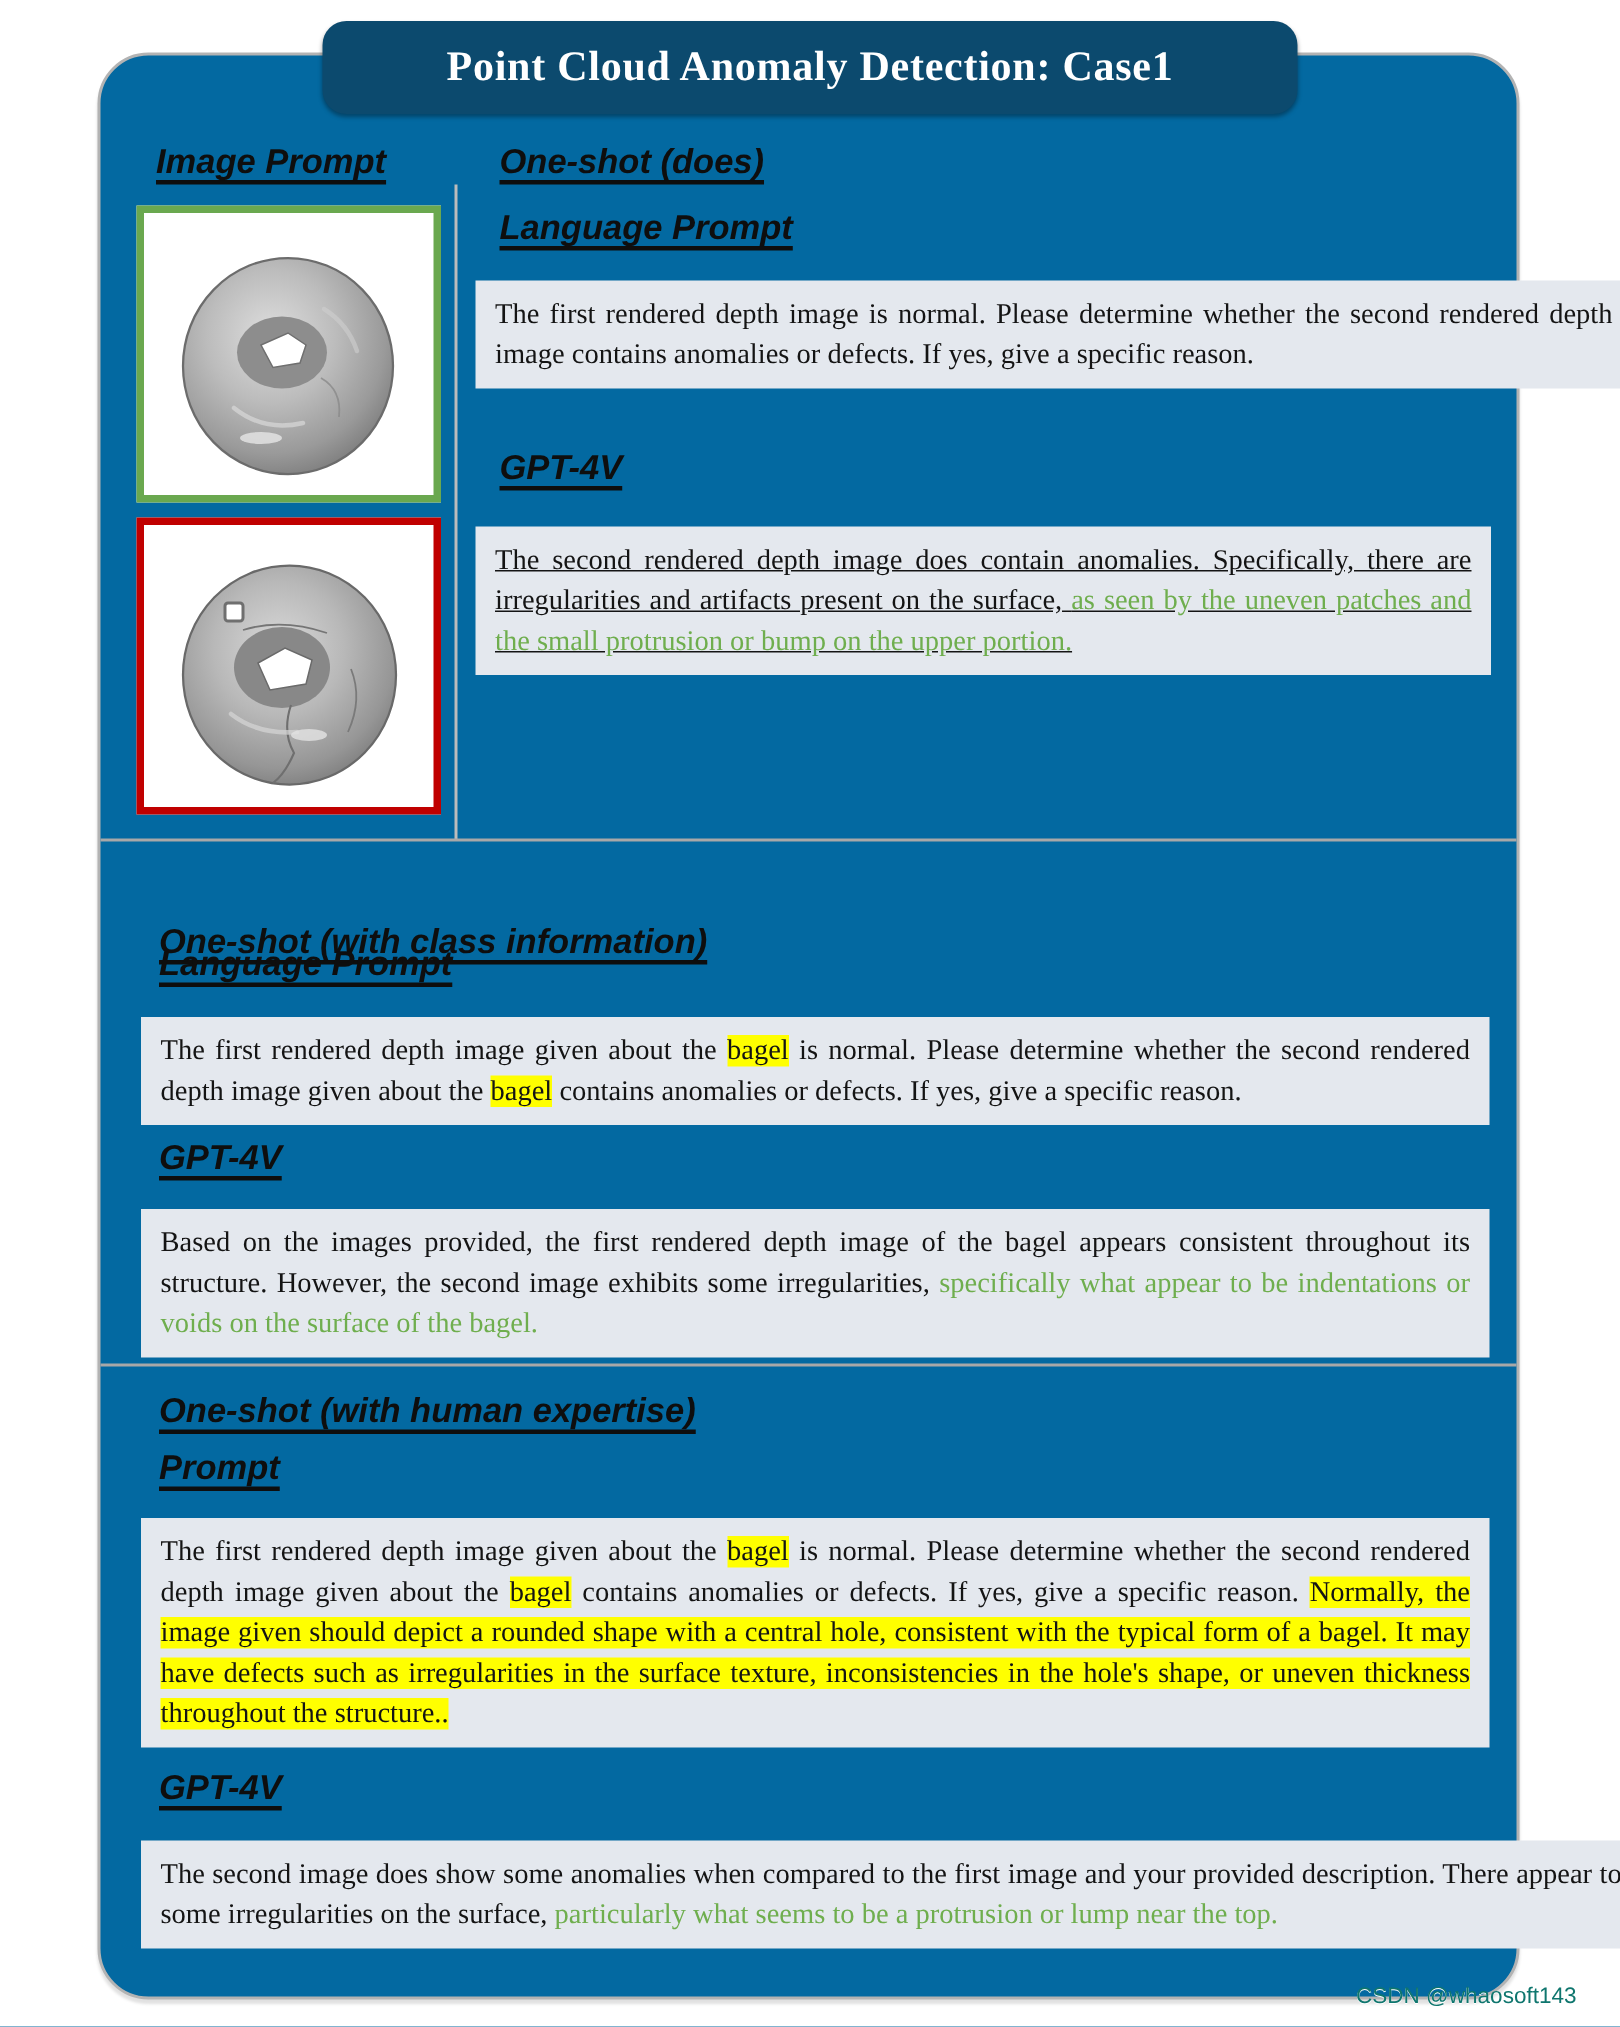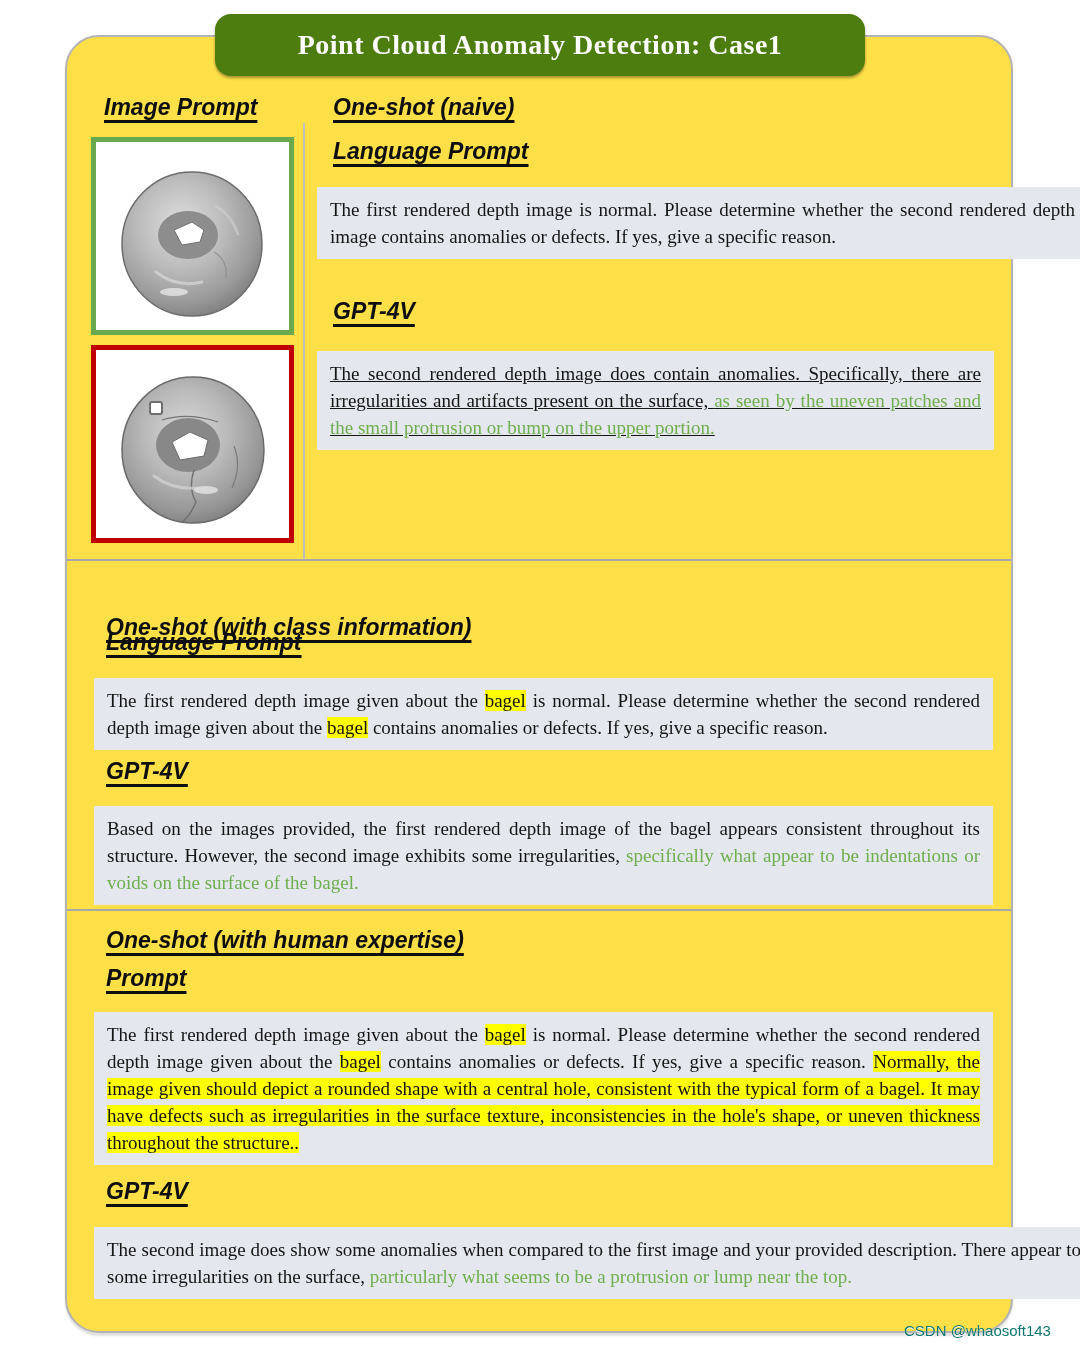--- a/index.html
+++ b/index.html
@@ -2,26 +2,26 @@
 <html><head>
 <meta charset="utf-8">
 <style>
   html,body{margin:0;padding:0;}
   body{
     width:1080px;height:1351px;position:relative;background:#ffffff;
     font-family:"Liberation Serif", serif;color:#111;overflow:hidden;
   }
   .container{
     position:absolute;left:65px;top:35px;width:948px;height:1298px;
-    background:#fde047;border:2px solid #b3b3b3;border-radius:34px;
+    background:#0369a1;border:2px solid #b3b3b3;border-radius:34px;
     box-sizing:border-box;box-shadow:0 3px 2px rgba(0,0,0,0.12);
   }
   .titlebar{
     position:absolute;left:215px;top:14px;width:650px;height:62px;
-    background:#4d7c0f;border-radius:16px;z-index:5;
+    background:#0c4a6e;border-radius:16px;z-index:5;
     display:flex;align-items:center;justify-content:center;
     color:#ffffff;font-family:"Liberation Serif",serif;
     font-weight:bold;font-size:28px;letter-spacing:0.5px;
     box-shadow:0 2px 3px rgba(0,0,0,0.35);
   }
   .heading{
     position:absolute;font-family:"Liberation Sans",sans-serif;
     font-weight:bold;font-style:italic;font-size:23px;color:#0e0e0e;
     text-decoration:underline;text-decoration-thickness:2.5px;text-underline-offset:5px;
     white-space:nowrap;
@@ -94,21 +94,21 @@
       <path d="M 98 120 q -6 18 2 32 q -6 14 -14 20" fill="none" stroke="#6f6f6f" stroke-width="1.4"></path>
       <path d="M 66 70 q 26 -8 56 2" fill="none" stroke="#757575" stroke-width="1.2"></path>
       <path d="M 138 96 q 8 20 -2 42" fill="none" stroke="#7a7a7a" stroke-width="1.2"></path>
       <path d="M 58 126 q 18 14 44 12" fill="none" stroke="#d6d6d6" stroke-width="3" opacity="0.7" stroke-linecap="round"></path>
       <ellipse cx="110" cy="140" rx="12" ry="4" fill="#e3e3e3" opacity="0.8"></ellipse>
     </svg>
   </div>
 
   <div class="vdivider" style="left:236px;top:86px;height:437px;"></div>
 
-  <div class="heading" style="left:266px;top:57px;">One-shot (naive)</div>
+  <div class="heading" style="left:266px;top:57px;">One-shot (does)</div>
   <div class="heading" style="left:266px;top:101px;">Language Prompt</div>
 
   <div class="textbox" style="left:250px;top:150px;width:771px;">
     <span>The first rendered depth image is normal. Please determine whether the second rendered depth image contains anomalies or defects. If yes, give a specific reason.</span>
   </div>
 
   <div class="heading" style="left:266px;top:261px;">GPT-4V</div>
 
   <div class="textbox" style="left:250px;top:314px;width:677px;text-decoration:underline;">
     <span>The second rendered depth image does contain anomalies. Specifically, there are irregularities and artifacts present on the surface, </span><span class="green">as seen by the uneven patches and the small protrusion or bump on the upper portion.</span>

